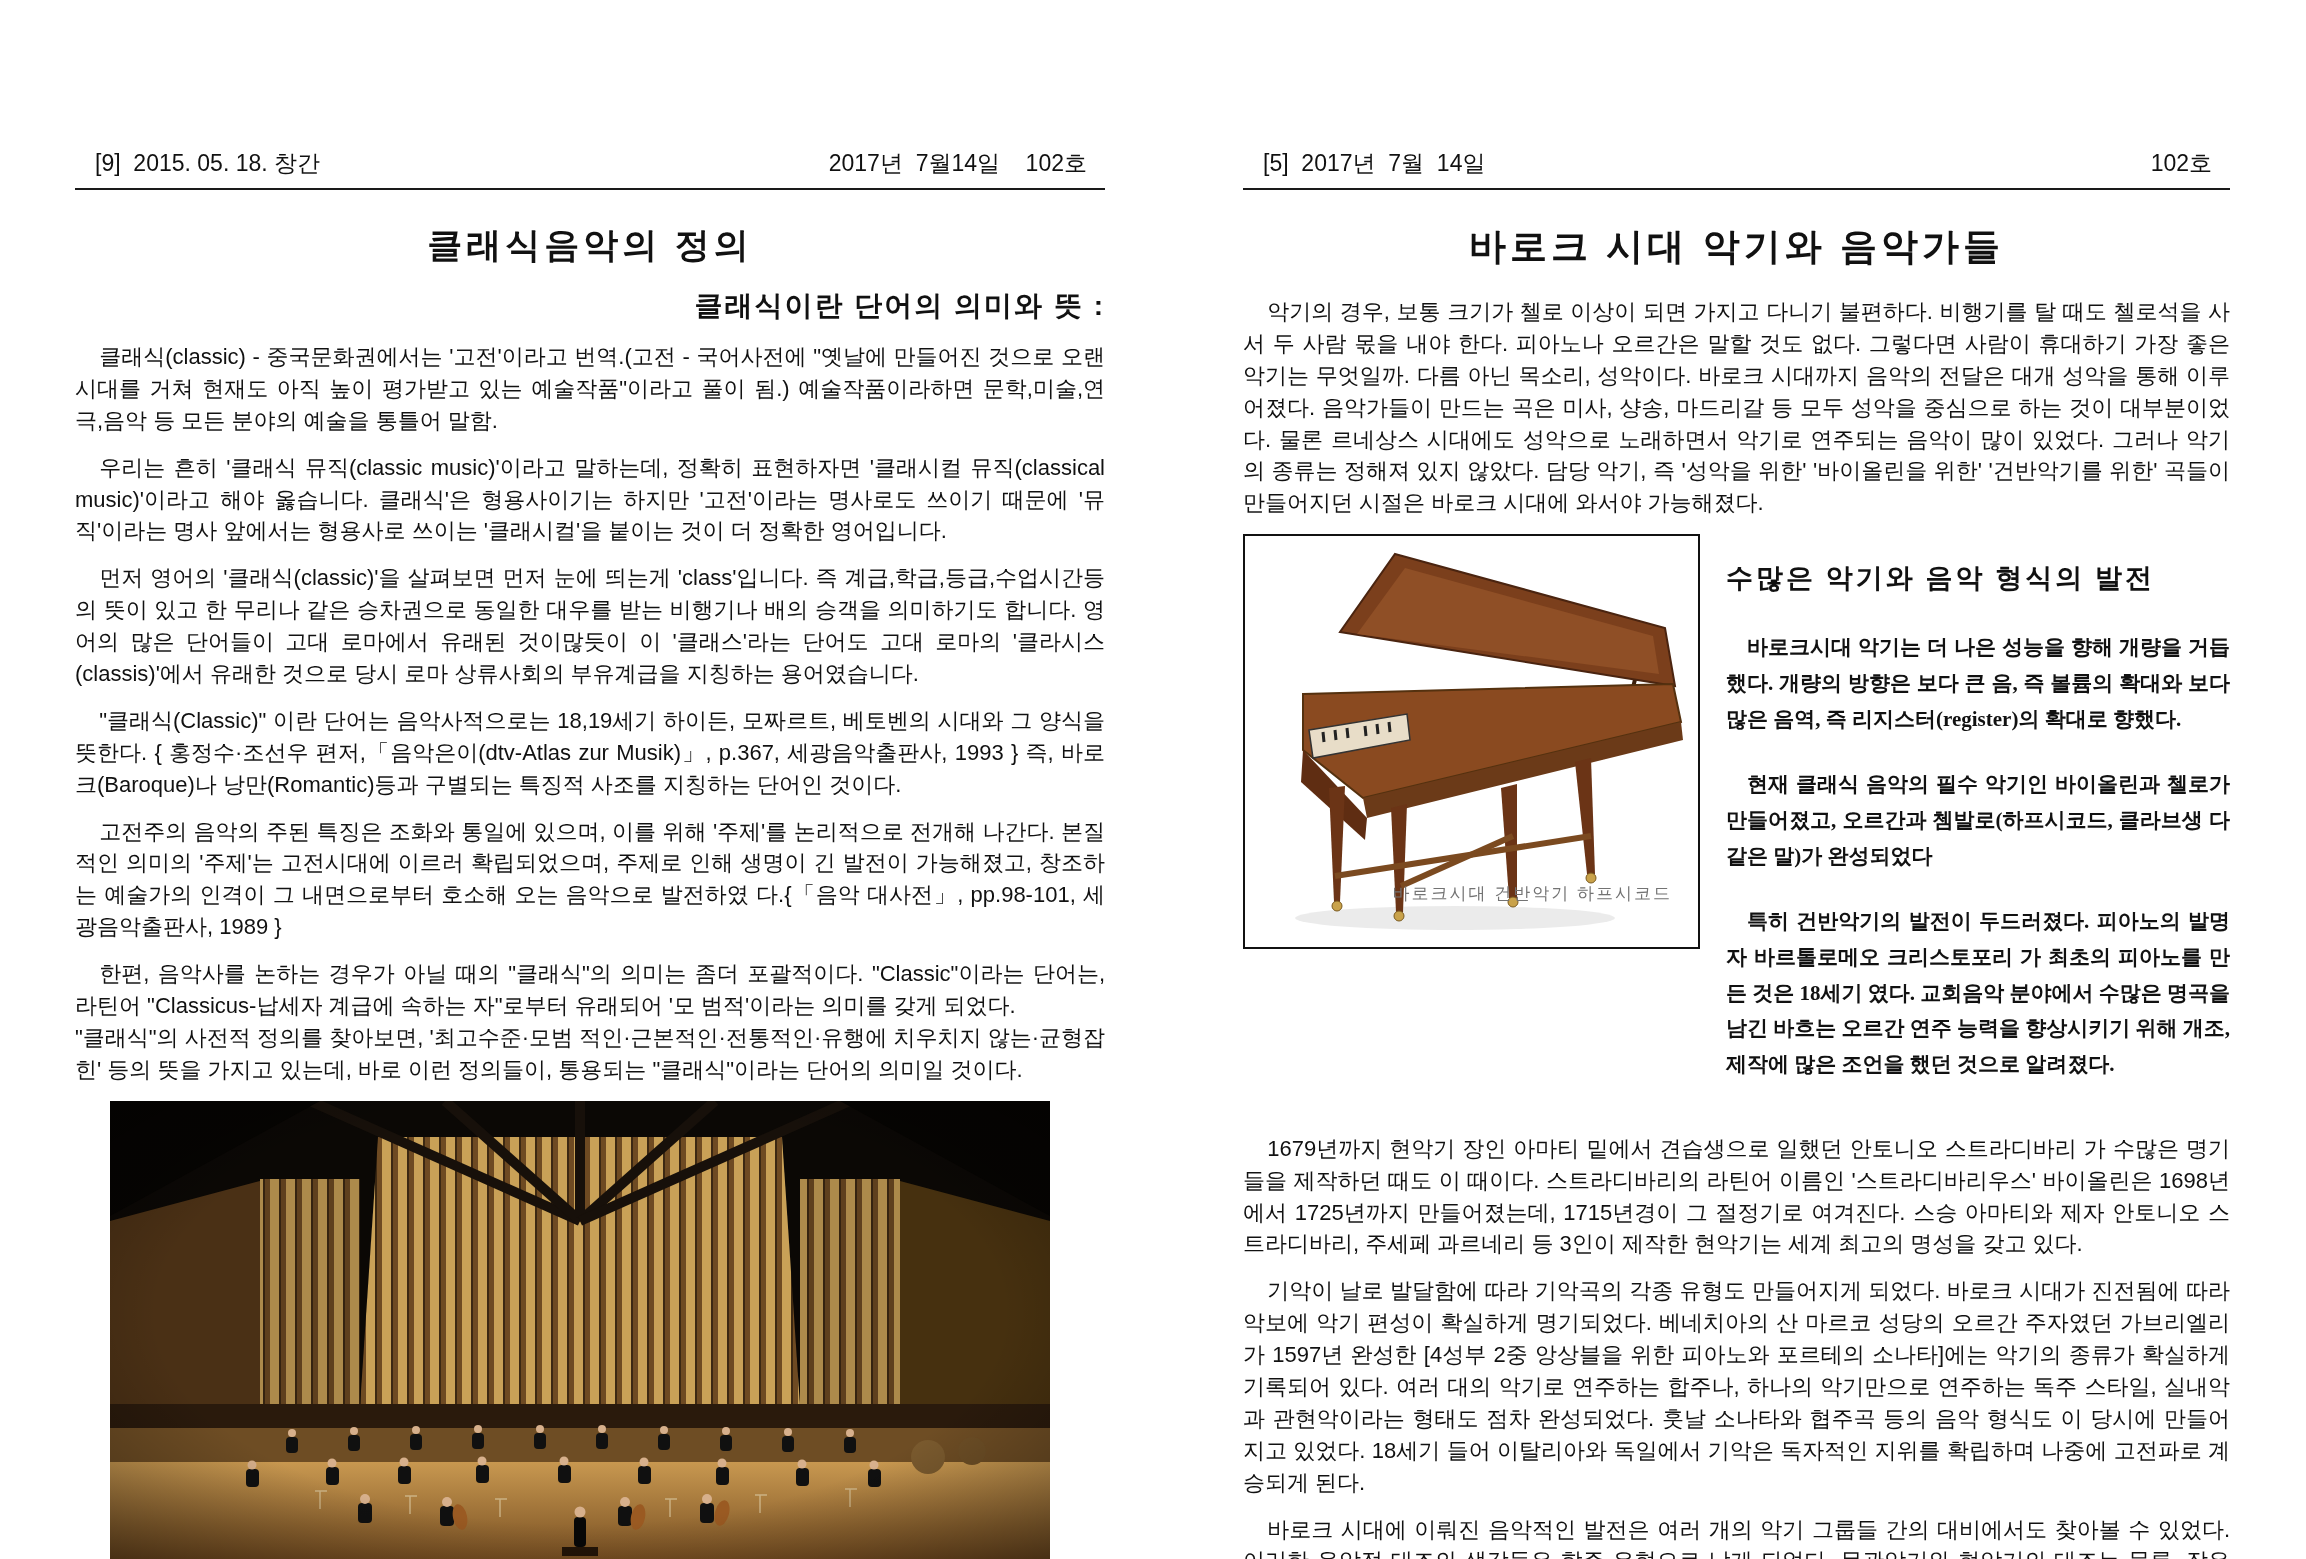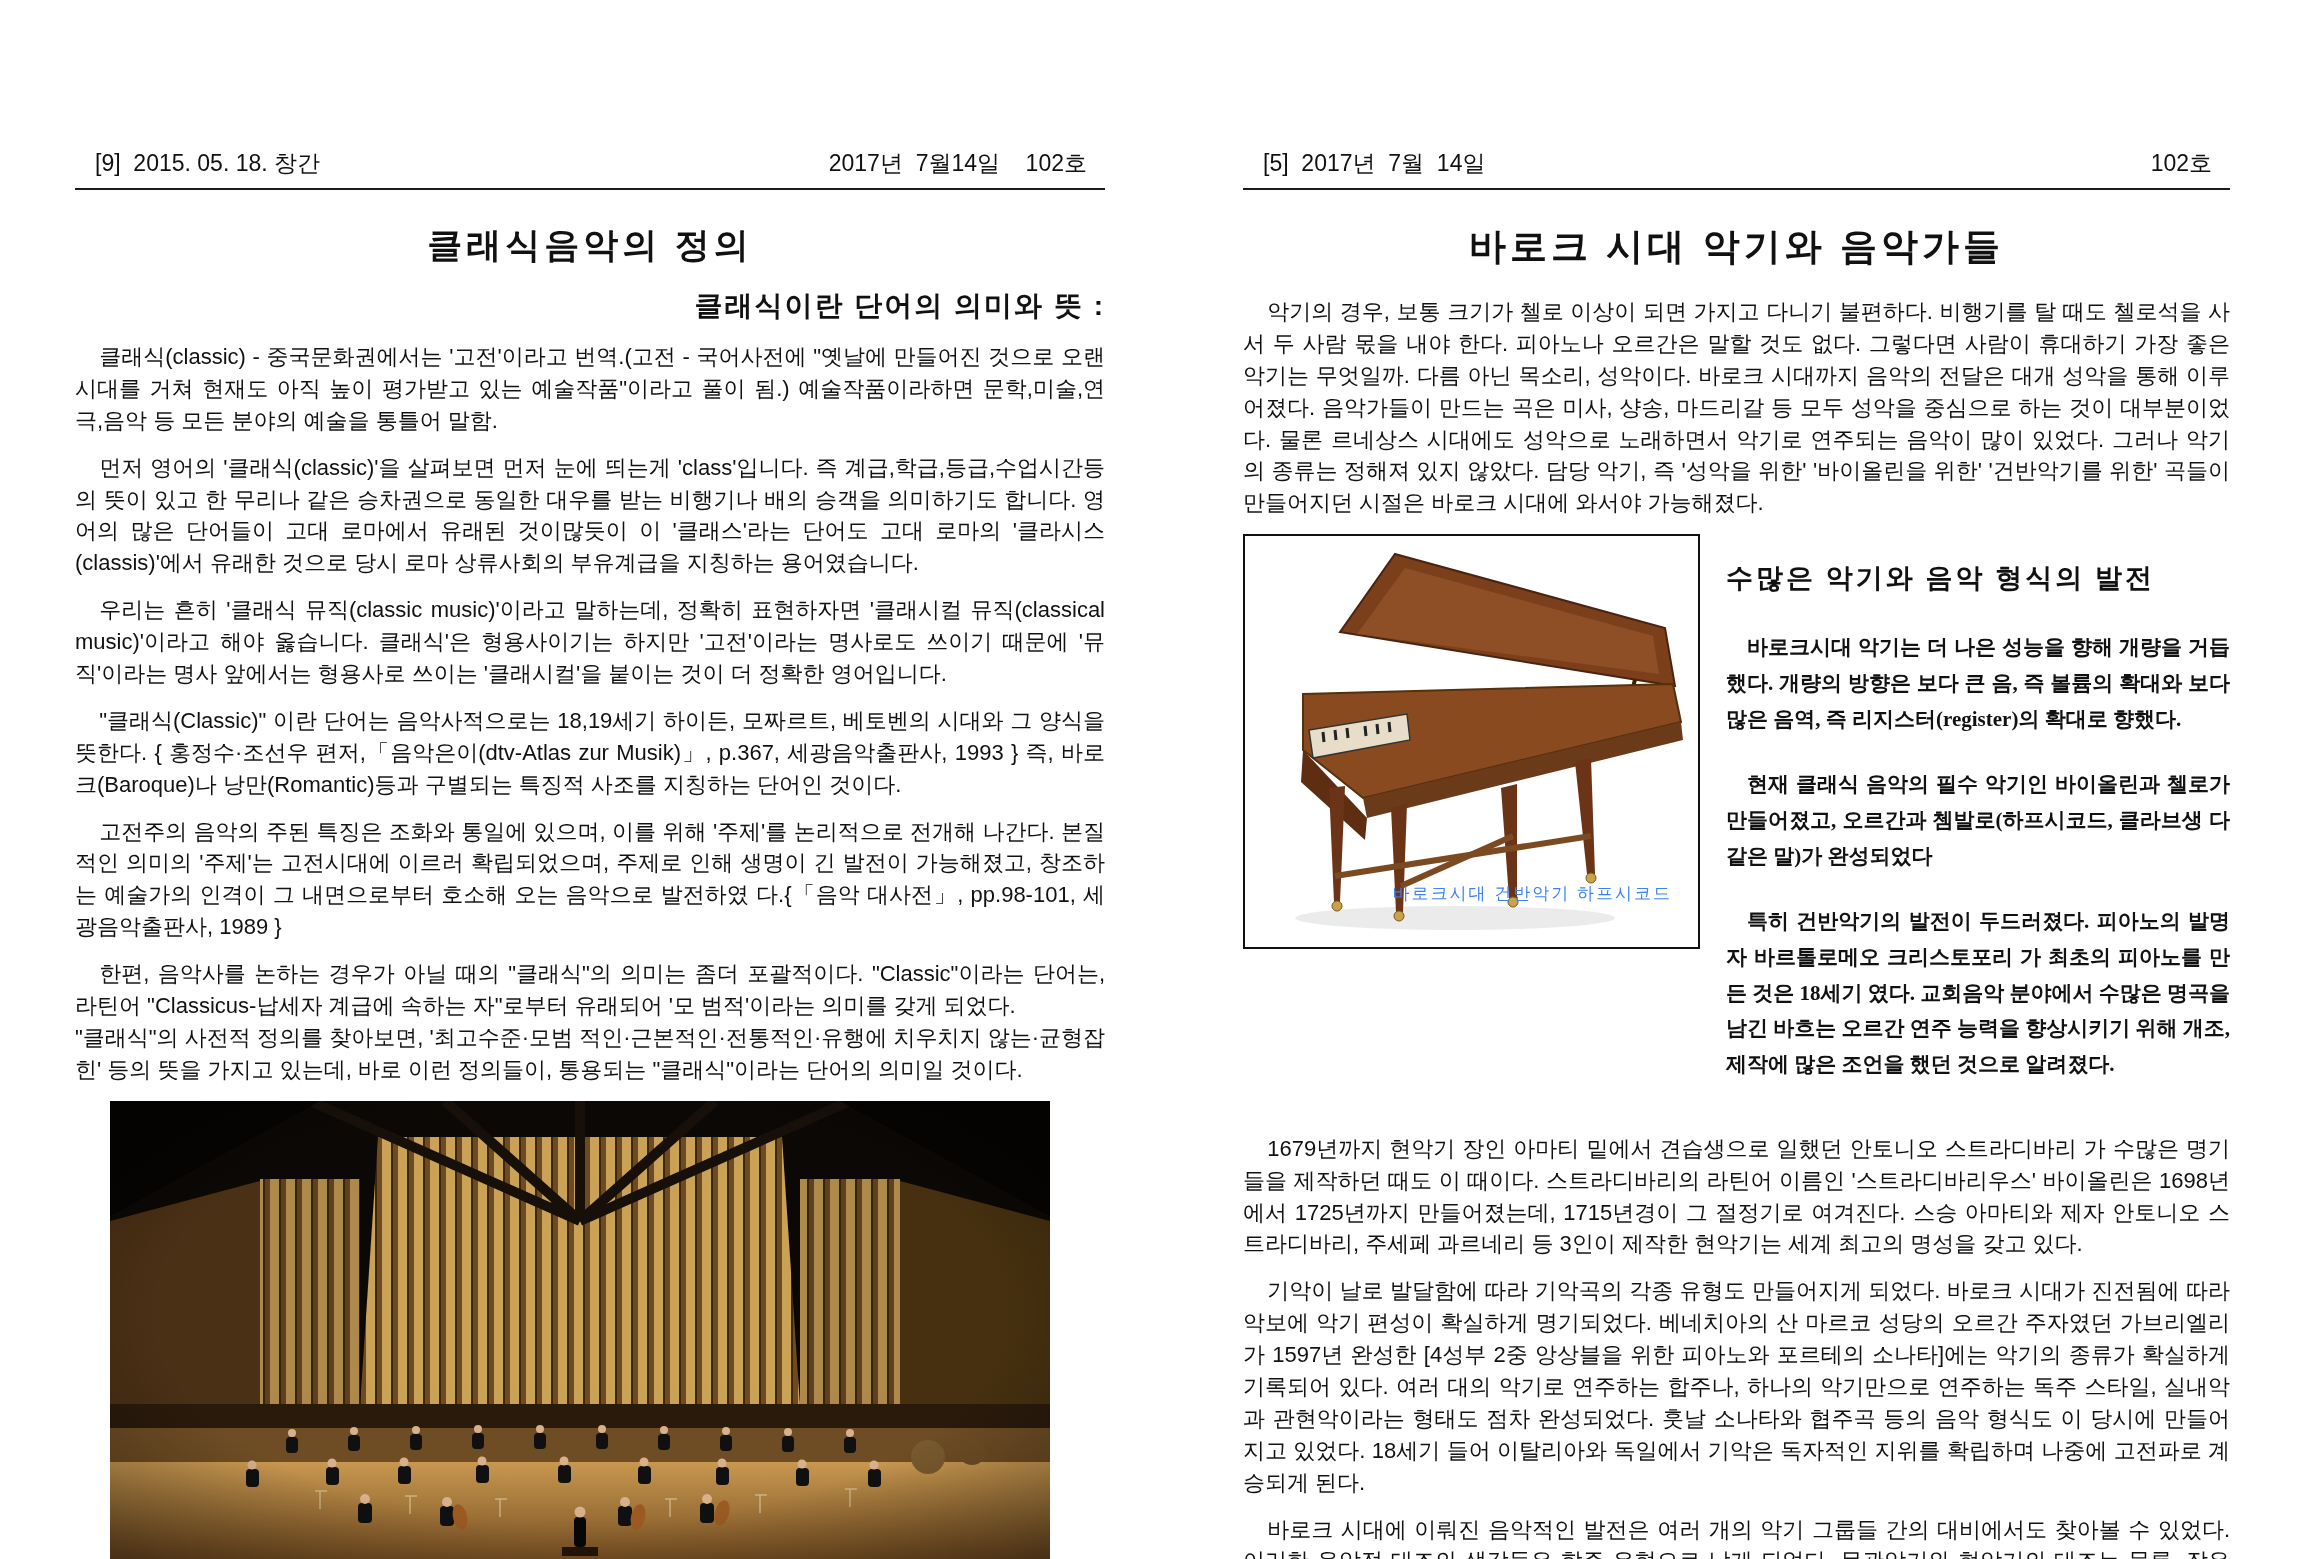--- a/index.html
+++ b/index.html
@@ -24,21 +24,21 @@
 
   .subtitle { font-size:28px; font-weight:bold; letter-spacing:2px; margin:6px 0 16px 14px;text-align:right; }
 
   p.body { font-size:22px; line-height:1.45; text-align:justify;
            margin:0 0 15px; text-indent:1.1em; white-space:pre-line; }
 
   .midsec { display:flex; gap:26px; margin:4px 0 20px; }
   .figframe { width:457px; height:415px; border:2px solid #111; box-sizing:border-box;
               position:relative; background:#fff; flex:none; margin:0; }
   .figframe figcaption { position:absolute; right:26px; bottom:42px;
-                         font-size:17px; letter-spacing:2px; color:#3b82f6; }
+                         font-size:17px; letter-spacing:2px; color:#737373; }
   .devcol { width:512px;font-family:Liberation Serif, serif; }
   .devcol h3 { font-size:27px; font-weight:bold; letter-spacing:3px; margin:26px 0 34px; }
   .devcol p { font-size:21px; font-weight:bold; line-height:1.7; text-align:justify;
               margin:0 0 30px; text-indent:1em; }
 
   figure.orchestra { margin:8px 0 0 35px; width:940px; height:470px; }
   figure.orchestra svg, .figframe svg { display:block; }
 </style>
 </head>
 <body>
@@ -49,22 +49,22 @@
     <header class="masthead">
       <span>[9]  2015. 05. 18. 창간</span>
       <span>2017년  7월14일    102호</span>
     </header>
     <div class="rule"></div>
 
     <h1 class="page-title">클래식음악의  정의</h1>
     <h2 class="subtitle">클래식이란  단어의  의미와  뜻 :</h2>
 
     <p class="body">클래식(classic) - 중국문화권에서는 '고전'이라고 번역.(고전 - 국어사전에 "옛날에 만들어진 것으로 오랜 시대를 거쳐 현재도 아직 높이 평가받고 있는 예술작품"이라고 풀이 됨.) 예술작품이라하면 문학,미술,연극,음악 등 모든 분야의 예술을 통틀어 말함.</p>
+    <p class="body">우리는 흔히 '클래식 뮤직(classic music)'이라고 말하는데, 정확히 표현하자면 '클래시컬 뮤직(classical music)'이라고 해야 옳습니다.  클래식'은 형용사이기는 하지만 '고전'이라는 명사로도 쓰이기 때문에 '뮤직'이라는 명사 앞에서는 형용사로 쓰이는 '클래시컬'을 붙이는 것이 더 정확한 영어입니다.</p>
     <p class="body">먼저 영어의 '클래식(classic)'을 살펴보면 먼저 눈에 띄는게 'class'입니다. 즉 계급,학급,등급,수업시간등의 뜻이 있고 한 무리나 같은 승차권으로 동일한 대우를 받는 비행기나 배의 승객을 의미하기도 합니다. 영어의 많은 단어들이 고대 로마에서 유래된 것이많듯이 이 '클래스'라는 단어도 고대 로마의 '클라시스(classis)'에서 유래한 것으로 당시 로마 상류사회의 부유계급을 지칭하는 용어였습니다.</p>
-    <p class="body">우리는 흔히 '클래식 뮤직(classic music)'이라고 말하는데, 정확히 표현하자면 '클래시컬 뮤직(classical music)'이라고 해야 옳습니다.  클래식'은 형용사이기는 하지만 '고전'이라는 명사로도 쓰이기 때문에 '뮤직'이라는 명사 앞에서는 형용사로 쓰이는 '클래시컬'을 붙이는 것이 더 정확한 영어입니다.</p>
     <p class="body">"클래식(Classic)" 이란 단어는 음악사적으로는 18,19세기 하이든, 모짜르트, 베토벤의 시대와 그 양식을 뜻한다. { 홍정수·조선우 편저,「음악은이(dtv-Atlas zur Musik)」, p.367, 세광음악출판사, 1993 } 즉, 바로크(Baroque)나 낭만(Romantic)등과 구별되는 특징적 사조를 지칭하는 단어인 것이다.</p>
     <p class="body">고전주의 음악의 주된 특징은 조화와 통일에 있으며, 이를 위해 '주제'를 논리적으로 전개해 나간다. 본질 적인 의미의 '주제'는 고전시대에 이르러 확립되었으며, 주제로 인해 생명이 긴 발전이 가능해졌고, 창조하는 예술가의 인격이 그 내면으로부터 호소해 오는 음악으로 발전하였 다.{「음악 대사전」, pp.98-101, 세광음악출판사, 1989 }</p>
     <p class="body">한편, 음악사를 논하는 경우가 아닐 때의 "클래식"의 의미는 좀더 포괄적이다. "Classic"이라는 단어는, 라틴어 "Classicus-납세자 계급에 속하는 자"로부터 유래되어 '모 범적'이라는 의미를 갖게 되었다.
 "클래식"의 사전적 정의를 찾아보면, '최고수준·모범 적인·근본적인·전통적인·유행에 치우치지 않는·균형잡힌' 등의 뜻을 가지고 있는데, 바로 이런 정의들이, 통용되는 "클래식"이라는 단어의 의미일 것이다.</p>
 
     <figure class="orchestra">
       <svg width="940" height="470" viewBox="0 0 940 470">
         <defs>
           <pattern id="pipes" width="16" height="12" patternUnits="userSpaceOnUse">
             <rect width="16" height="12" fill="#6e4a22"></rect>

